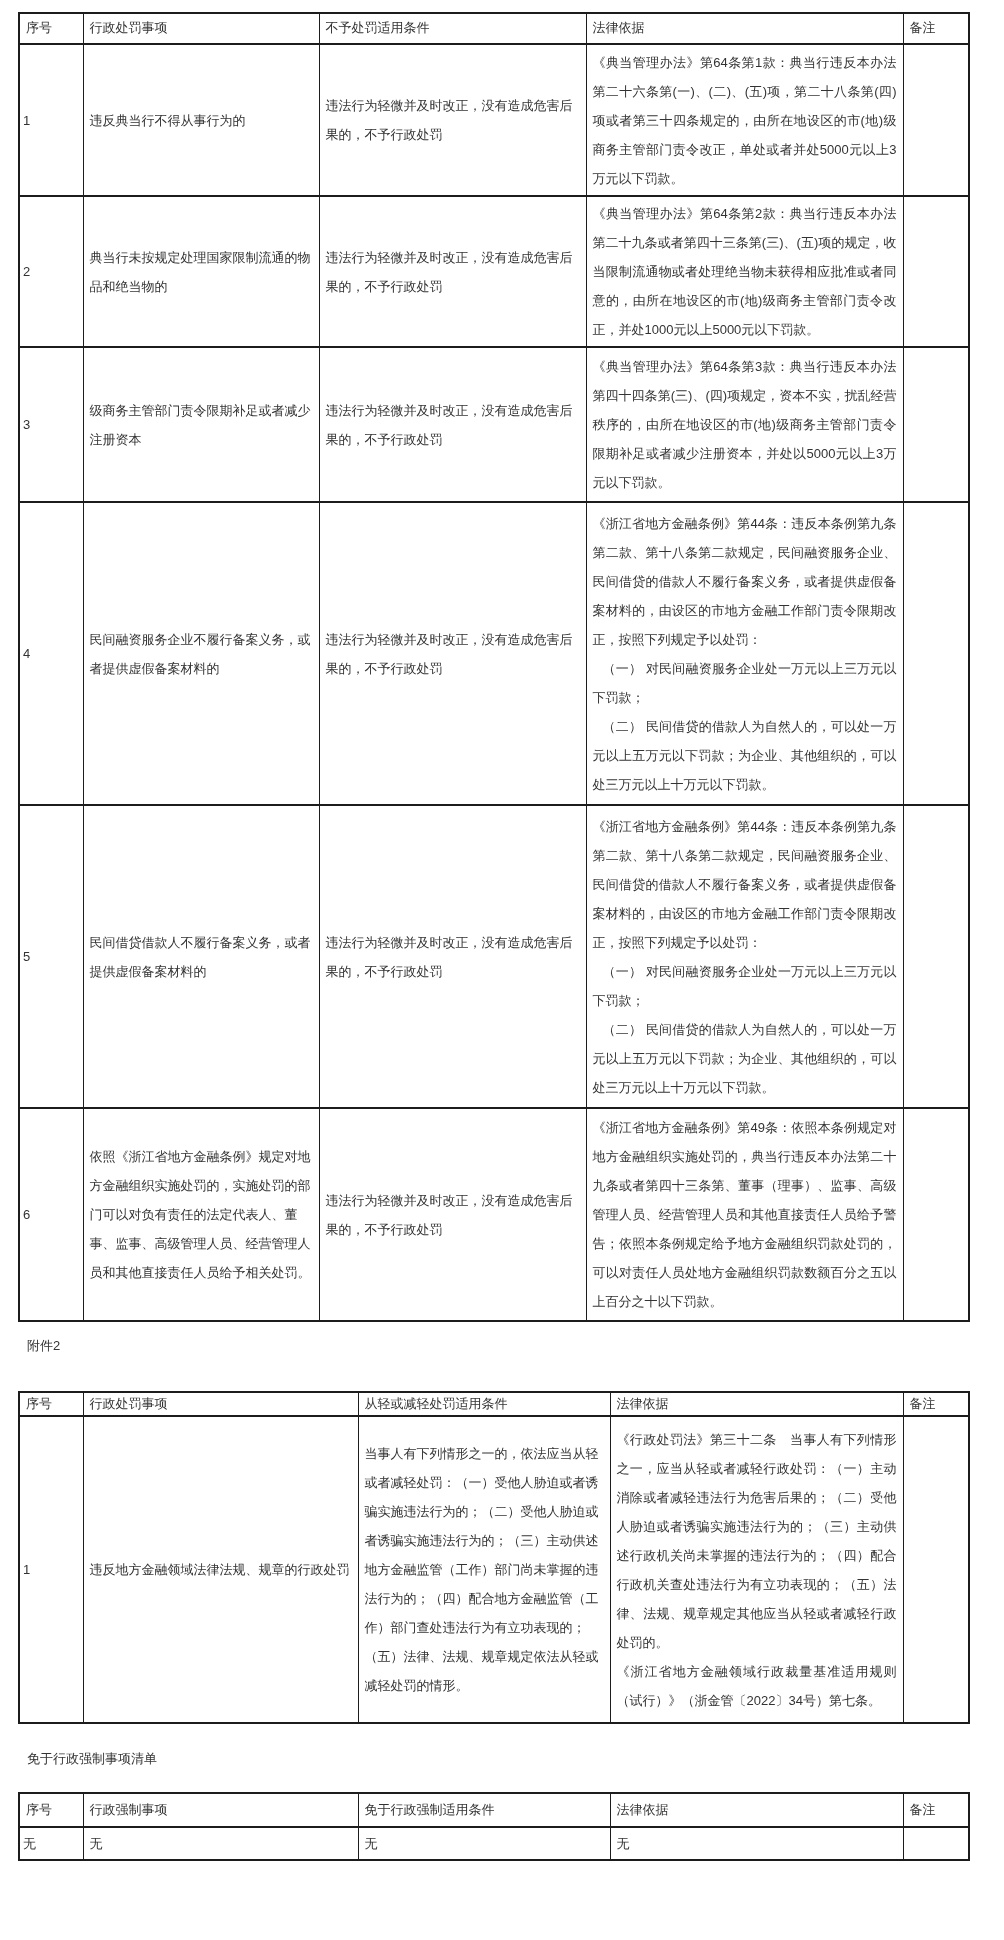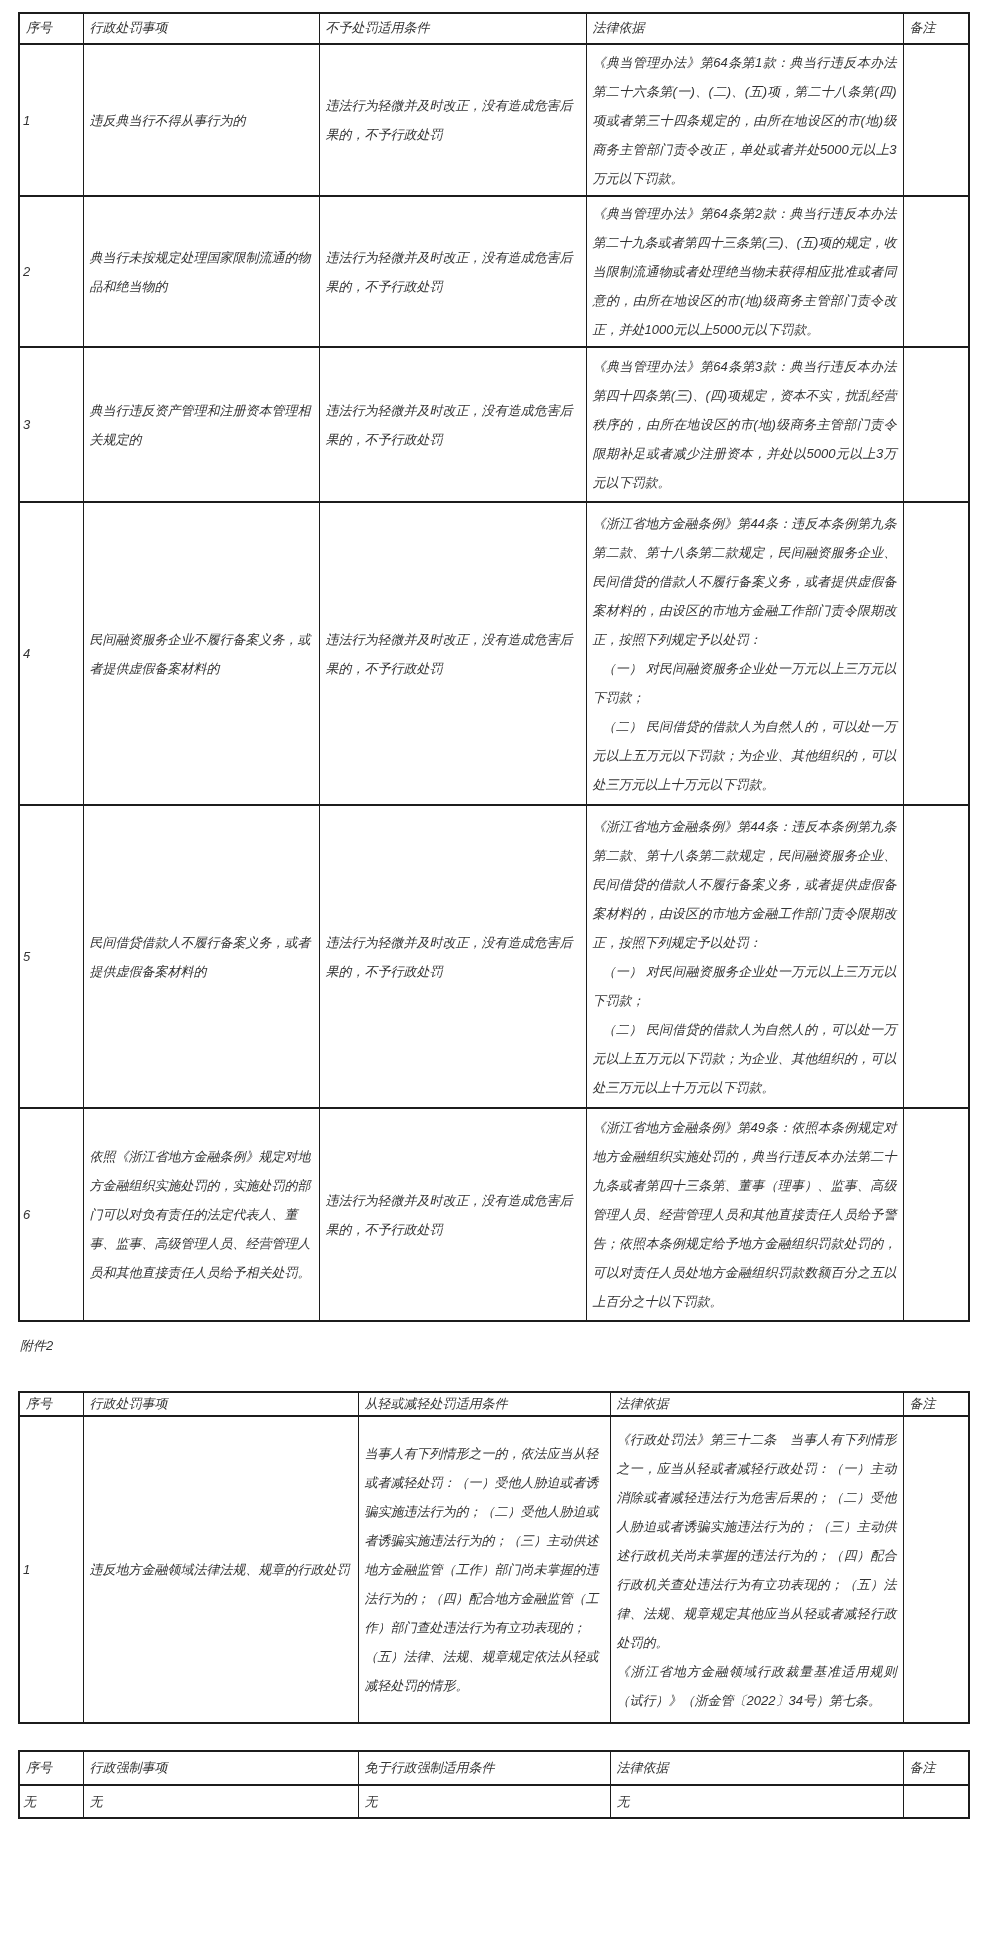--- a/index.html
+++ b/index.html
@@ -5,21 +5,21 @@
   * { box-sizing: border-box; }
   html, body { margin: 0; padding: 0; }
   body {
     width: 1004px;
     height: 1940px;
     background: #ffffff;
     font-family: "Liberation Sans", sans-serif;
     font-size: 13px;
     color: #333333;
   }
-  main { padding: 12px 18px 0 18px; font-style: italic; }
+  main { padding: 12px 18px 0 18px; }
 
   table {
     border-collapse: collapse;
     table-layout: fixed;
     width: 950px;
     border: 2px solid #1c1c1c;
     background: #ffffff;
   }
   th, td {
     border: 1px solid #1c1c1c;
@@ -61,21 +61,21 @@
   .t1 tbody tr:nth-child(3) { height: 155px; }
   .t1 tbody tr:nth-child(4) { height: 303px; }
   .t1 tbody tr:nth-child(5) { height: 303px; }
   .t1 tbody tr:nth-child(6) { height: 213px; }
   .t2 thead tr { height: 24px; }
   .t2 tbody tr { height: 307px; }
   .t3 thead tr { height: 34px; }
   .t3 tbody tr { height: 32px; }
 
   .att-label, .att-title {
-    margin: 2px;
+    margin: 9px;
     line-height: 15px;
     color: #333333;
   }
   #att2-label { margin-top: 16px; }
   #att2-title { margin-top: 27px; }
   #table-2 { margin-top: 38px; }
   #att3-label { margin-top: 12px; }
   #att3-title { margin-top: 27px; }
   #table-3 { margin-top: 26px; }
 </style>
@@ -130,21 +130,21 @@
           <td class="cell-basis">
             <p>《典当管理办法》第64条第2款：典当行违反本办法第二十九条或者第四十三条第(三)、(五)项的规定，收当限制流通物或者处理绝当物未获得相应批准或者同意的，由所在地设区的市(地)级商务主管部门责令改正，并处1000元以上5000元以下罚款。</p>
           </td>
           <td class="cell-note"></td>
         </tr>
         <tr>
           <td class="cell-no">
             <p>3</p>
           </td>
           <td class="cell-item">
-            <p>典当行违反资产管理和注册资本管理相关规定的</p>
+            <p>级商务主管部门责令限期补足或者减少注册资本</p>
           </td>
           <td class="cell-condition">
             <p>违法行为轻微并及时改正，没有造成危害后果的，不予行政处罚</p>
           </td>
           <td class="cell-basis">
             <p>《典当管理办法》第64条第3款：典当行违反本办法第四十四条第(三)、(四)项规定，资本不实，扰乱经营秩序的，由所在地设区的市(地)级商务主管部门责令限期补足或者减少注册资本，并处以5000元以上3万元以下罚款。</p>
           </td>
           <td class="cell-note"></td>
         </tr>
         <tr>
@@ -233,20 +233,21 @@
           <td class="cell-basis">
             <p>《行政处罚法》第三十二条　当事人有下列情形之一，应当从轻或者减轻行政处罚：（一）主动消除或者减轻违法行为危害后果的；（二）受他人胁迫或者诱骗实施违法行为的；（三）主动供述行政机关尚未掌握的违法行为的；（四）配合行政机关查处违法行为有立功表现的；（五）法律、法规、规章规定其他应当从轻或者减轻行政处罚的。</p>
             <p>《浙江省地方金融领域行政裁量基准适用规则（试行）》（浙金管〔2022〕34号）第七条。</p>
           </td>
           <td class="cell-note"></td>
         </tr>
       </tbody>
     </table>
 
 
+  <p id="att3-title" class="att-title">免于行政强制事项清单</p>
 
   <table id="table-3" class="t3">
     <colgroup>
       <col class="col-no">
         <col class="col-item">
         <col class="col-cond">
         <col class="col-basis">
         <col class="col-note">
     </colgroup>
   <thead>

